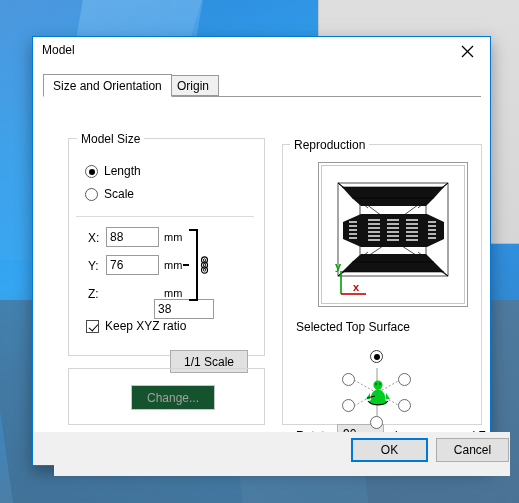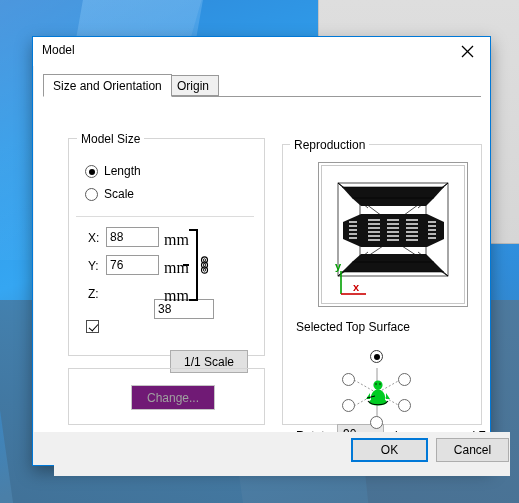--- a/index.html
+++ b/index.html
@@ -257,23 +257,22 @@
     box-sizing: border-box;
     font-family: "Liberation Sans", sans-serif;
     font-size: 12px;
     padding: 0 3px;
     line-height: 18px;
     color: #000;
     outline: none;
   }
   .unit {
     position: absolute;
-    font-size: 16px;
-    cursor: default;
-    font-family: Liberation Serif, serif;
+    font-size: 11px;
+    cursor: default;
   }
 
   .divider {
     position: absolute;
     height: 1px;
     background: #dcdcdc;
   }
 
   
   .bracket {
@@ -304,21 +303,21 @@
     color: #000;
     text-align: center;
     cursor: default;
     display: flex;
     align-items: center;
     justify-content: center;
     user-select: none;
   }
   .btn.disabled {
     color: #a0a0a0;
-    background: #701a75;
+    background: #14532d;
     border-color: #c6c6c6;
   }
   .btn.default {
     border: 2px solid #0078d7;
     background: #e1e1e1;
   }
 
   
   .preview {
     position: absolute;
@@ -477,20 +476,21 @@
           <ellipse cx="4.5" cy="4" rx="3" ry="3.2" fill="none" stroke="#000" stroke-width="1.2"></ellipse>
           <ellipse cx="4.5" cy="4" rx="1.1" ry="1.3" fill="none" stroke="#000" stroke-width="0.8"></ellipse>
           <ellipse cx="4.5" cy="9" rx="3" ry="3.2" fill="none" stroke="#000" stroke-width="1.2"></ellipse>
           <ellipse cx="4.5" cy="9" rx="1.1" ry="1.3" fill="none" stroke="#000" stroke-width="0.8"></ellipse>
           <ellipse cx="4.5" cy="14" rx="3" ry="3.2" fill="none" stroke="#000" stroke-width="1.2"></ellipse>
           <ellipse cx="4.5" cy="14" rx="1.1" ry="1.3" fill="none" stroke="#000" stroke-width="0.8"></ellipse>
         </svg>
       </div>
 
       <div class="checkbox checked" style="left:17px; top:181px;"></div>
+      <div class="radio-label" style="left:36px; top:180px;">Keep XYZ ratio</div>
 
       <div class="btn" style="left:101px; top:211px; width:78px; height:23px;">
         <span>1/1 Scale</span>
       </div>
     </div>
 
     <div class="group" id="grp-curve">
       <div class="btn disabled" style="left:62px; top:16px; width:84px; height:25px;">
         <span>Change...</span>
       </div>

